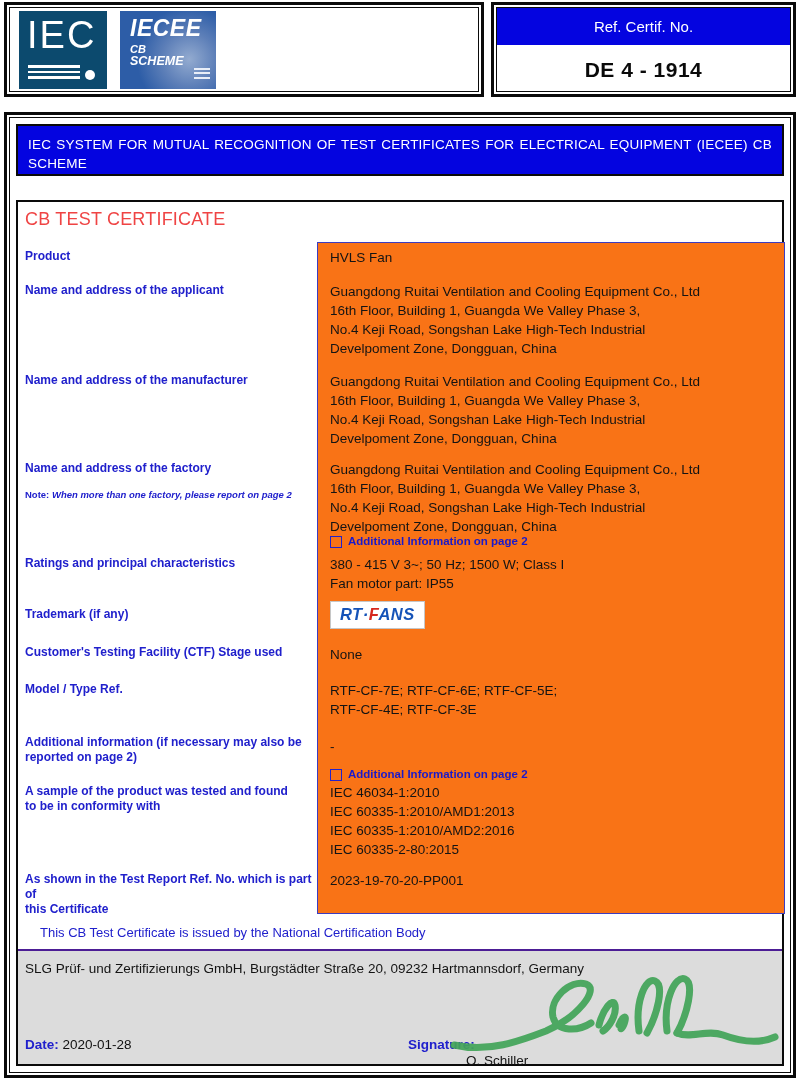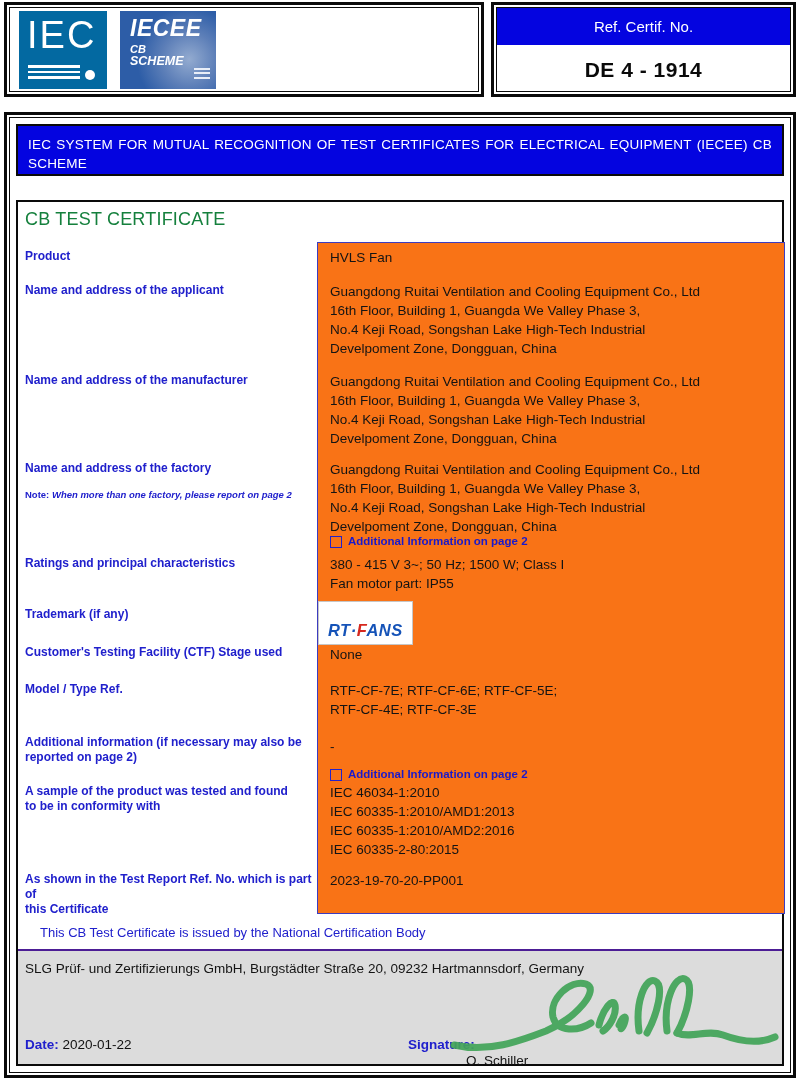--- a/index.html
+++ b/index.html
@@ -5,21 +5,21 @@
   html,body{margin:0;padding:0;background:#fff;}
   #page{position:relative;width:800px;height:1080px;background:#fff;
         font-family:"Liberation Sans",sans-serif;color:#111;overflow:hidden;}
 
   
   .dbox{position:absolute;border:3px solid #0a0a0a;padding:2px;box-sizing:border-box;background:#fff;}
   .dbox-inner{position:relative;width:100%;height:100%;border:1px solid #0a0a0a;box-sizing:border-box;background:#fff;}
 
   
   .logo-row{display:flex;align-items:center;gap:13px;padding-left:9px;height:100%;}
-  .iec-logo{width:88px;height:78px;background:#0369a1;color:#fff;position:relative;box-sizing:border-box;padding:4px 8px;}
+  .iec-logo{width:88px;height:78px;background:#0c4a6e;color:#fff;position:relative;box-sizing:border-box;padding:4px 8px;}
   .iec-text{font-size:38px;line-height:40px;letter-spacing:2px;font-weight:400;}
   .iec-bars{position:absolute;left:9px;bottom:10px;width:52px;}
   .iec-bars div{height:2.5px;background:#fff;margin-top:3px;}
   .iec-dot{position:absolute;right:12px;bottom:9px;width:10px;height:10px;border-radius:50%;background:#fff;}
   .iecee-logo{width:96px;height:78px;color:#fff;position:relative;box-sizing:border-box;padding:6px 0 0 10px;
       background:radial-gradient(circle at 72% 62%, #93abd0 0%, #5d7fb8 32%, #2d5da7 62%);
       font-style:italic;font-weight:700;overflow:hidden;}
   .iecee-title{font-size:23px;line-height:23px;letter-spacing:0.5px;}
   .iecee-sub1{font-size:11px;line-height:12px;margin-top:3px;}
   .iecee-sub2{font-size:12.5px;line-height:13px;}
@@ -35,35 +35,35 @@
   
   .banner{position:absolute;left:6px;right:6px;top:6px;height:52px;background:#0404e0;border:2px solid #0a0a0a;
           box-sizing:border-box;color:#fff;font-size:13.5px;line-height:19px;padding:9px 10px;
           text-align:justify;letter-spacing:0.2px;}
 
   
   .content{position:absolute;left:6px;right:6px;top:82px;bottom:6px;border:2px solid #0a0a0a;background:#fff;
            box-sizing:border-box;}
   .content-in{position:absolute;inset:0;}
 
-  .title{position:absolute;left:7px;top:7px;font-size:18px;color:#15803d;letter-spacing:0.2px;}
+  .title{position:absolute;left:7px;top:7px;font-size:18px;color:#ef4444;letter-spacing:0.2px;}
 
   .lbl{position:absolute;left:7px;width:300px;color:#2020cc;font-size:12px;font-weight:700;line-height:15px;}
   .note{position:absolute;left:7px;width:320px;color:#2020cc;font-size:9.5px;font-weight:700;}
   .note i{font-weight:700;}
 
   .graybox{position:absolute;left:299px;top:40px;width:468px;height:672px;background:#f97316;
            border:1px solid #3c3cc0;box-sizing:border-box;}
   .val{position:absolute;left:12px;width:440px;font-size:13.5px;line-height:19px;color:#141414;}
   .pre{white-space:pre-line;}
 
   .chk{color:#1919cc;font-size:11.5px;font-weight:700;display:flex;align-items:center;gap:6px;}
   .chk .box{display:inline-block;width:10px;height:10px;border:1.5px solid #2222cc;background:transparent;flex:0 0 auto;}
 
-  .tm-box{position:absolute;left:0;background:#fff;border:1px solid #c6c6c6;padding:19px 9px 4px 9px;
+  .tm-box{position:absolute;left:12px;background:#fff;border:1px solid #c6c6c6;padding:3px 9px 4px 9px;
           font-style:italic;font-weight:800;font-size:16.5px;letter-spacing:0.5px;color:#1553b8;}
   .tm-box .f{color:#d6281e;}
 
   .issued{position:absolute;left:22px;width:600px;color:#2020cc;font-size:13px;font-weight:400;}
 
   .footgray{position:absolute;left:0;right:0;top:747px;bottom:0;background:#dcdcdc;border-top:2px solid #4c1d95;}
   .ncb{position:absolute;left:7px;top:10px;width:760px;font-size:13.5px;color:#141414;}
   .datewrap{position:absolute;left:7px;top:86px;font-size:13.5px;}
   .datewrap .dl{color:#2020cc;font-weight:700;}
   .sigwrap{position:absolute;left:390px;top:86px;font-size:13.5px;color:#2020cc;font-weight:700;}
@@ -167,21 +167,21 @@
 IEC 60335-1:2010/AMD1:2013
 IEC 60335-1:2010/AMD2:2016
 IEC 60335-2-80:2015</div>
             <div class="val" style="top:628px;">2023-19-70-20-PP001</div>
           </div>
 
           <div class="issued" style="top:723px;">This CB Test Certificate is issued by the National Certification Body</div>
 
           <div class="footgray">
             <div class="ncb">SLG Prüf- und Zertifizierungs GmbH, Burgstädter Straße 20, 09232 Hartmannsdorf, Germany</div>
-            <div class="datewrap"><span class="dl">Date:</span> <span>2020-01-22</span></div>
+            <div class="datewrap"><span class="dl">Date:</span> <span>2020-01-28</span></div>
             <div class="sigwrap">Signature:</div>
             <svg class="sig-svg" viewBox="0 0 332 96">
               <g fill="none" stroke="#43a559" stroke-width="7" stroke-linecap="round" stroke-linejoin="round" opacity="0.93">
                 <path d="M 6 72 C 40 80 72 68 98 58 C 130 44 152 16 138 11 C 122 6 101 26 105 44 C 109 60 131 58 143 50"></path>
                 <path d="M 151 52 C 155 36 165 24 167 32 C 169 42 161 54 155 58"></path>
                 <path d="M 171 52 C 173 46 179 40 177 48 C 175 56 171 58 174 53"></path>
                 <path d="M 191 58 C 187 30 197 4 207 8 C 217 12 209 42 199 60"></path>
                 <path d="M 219 58 C 215 28 227 2 237 6 C 247 10 239 42 229 60"></path>
                 <path d="M 229 60 C 243 66 259 56 275 62 C 291 68 309 72 327 64"></path>
               </g>

